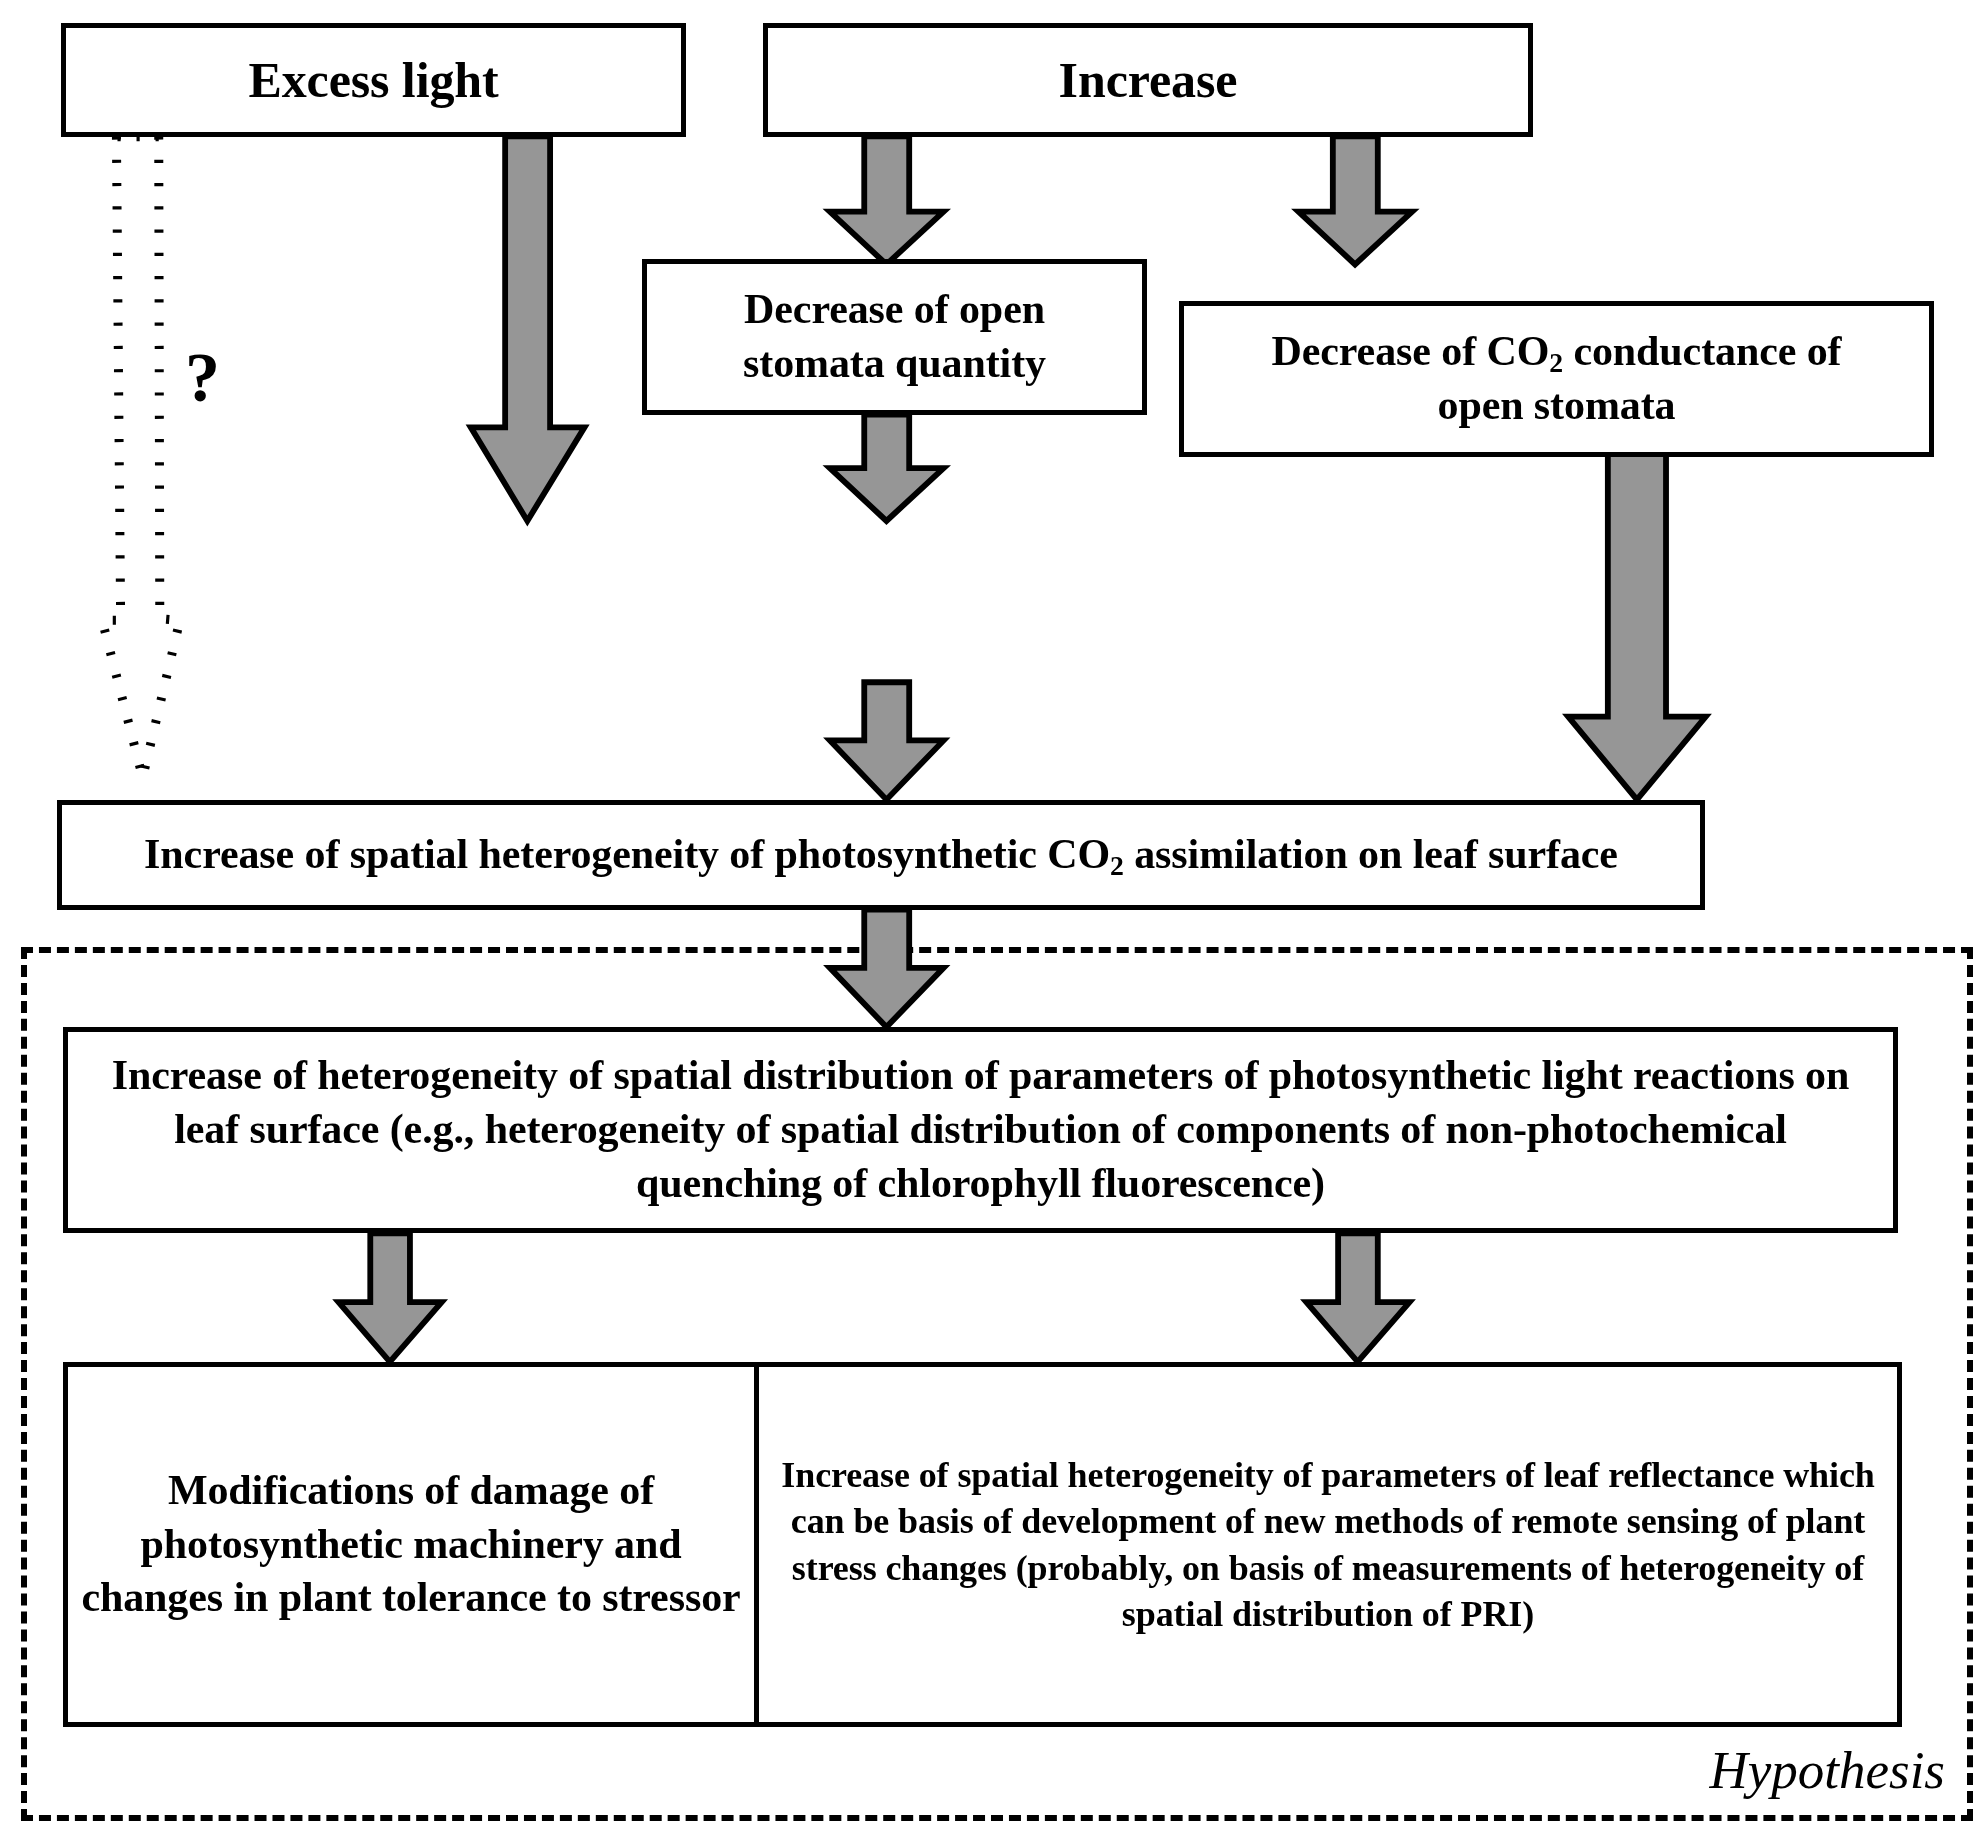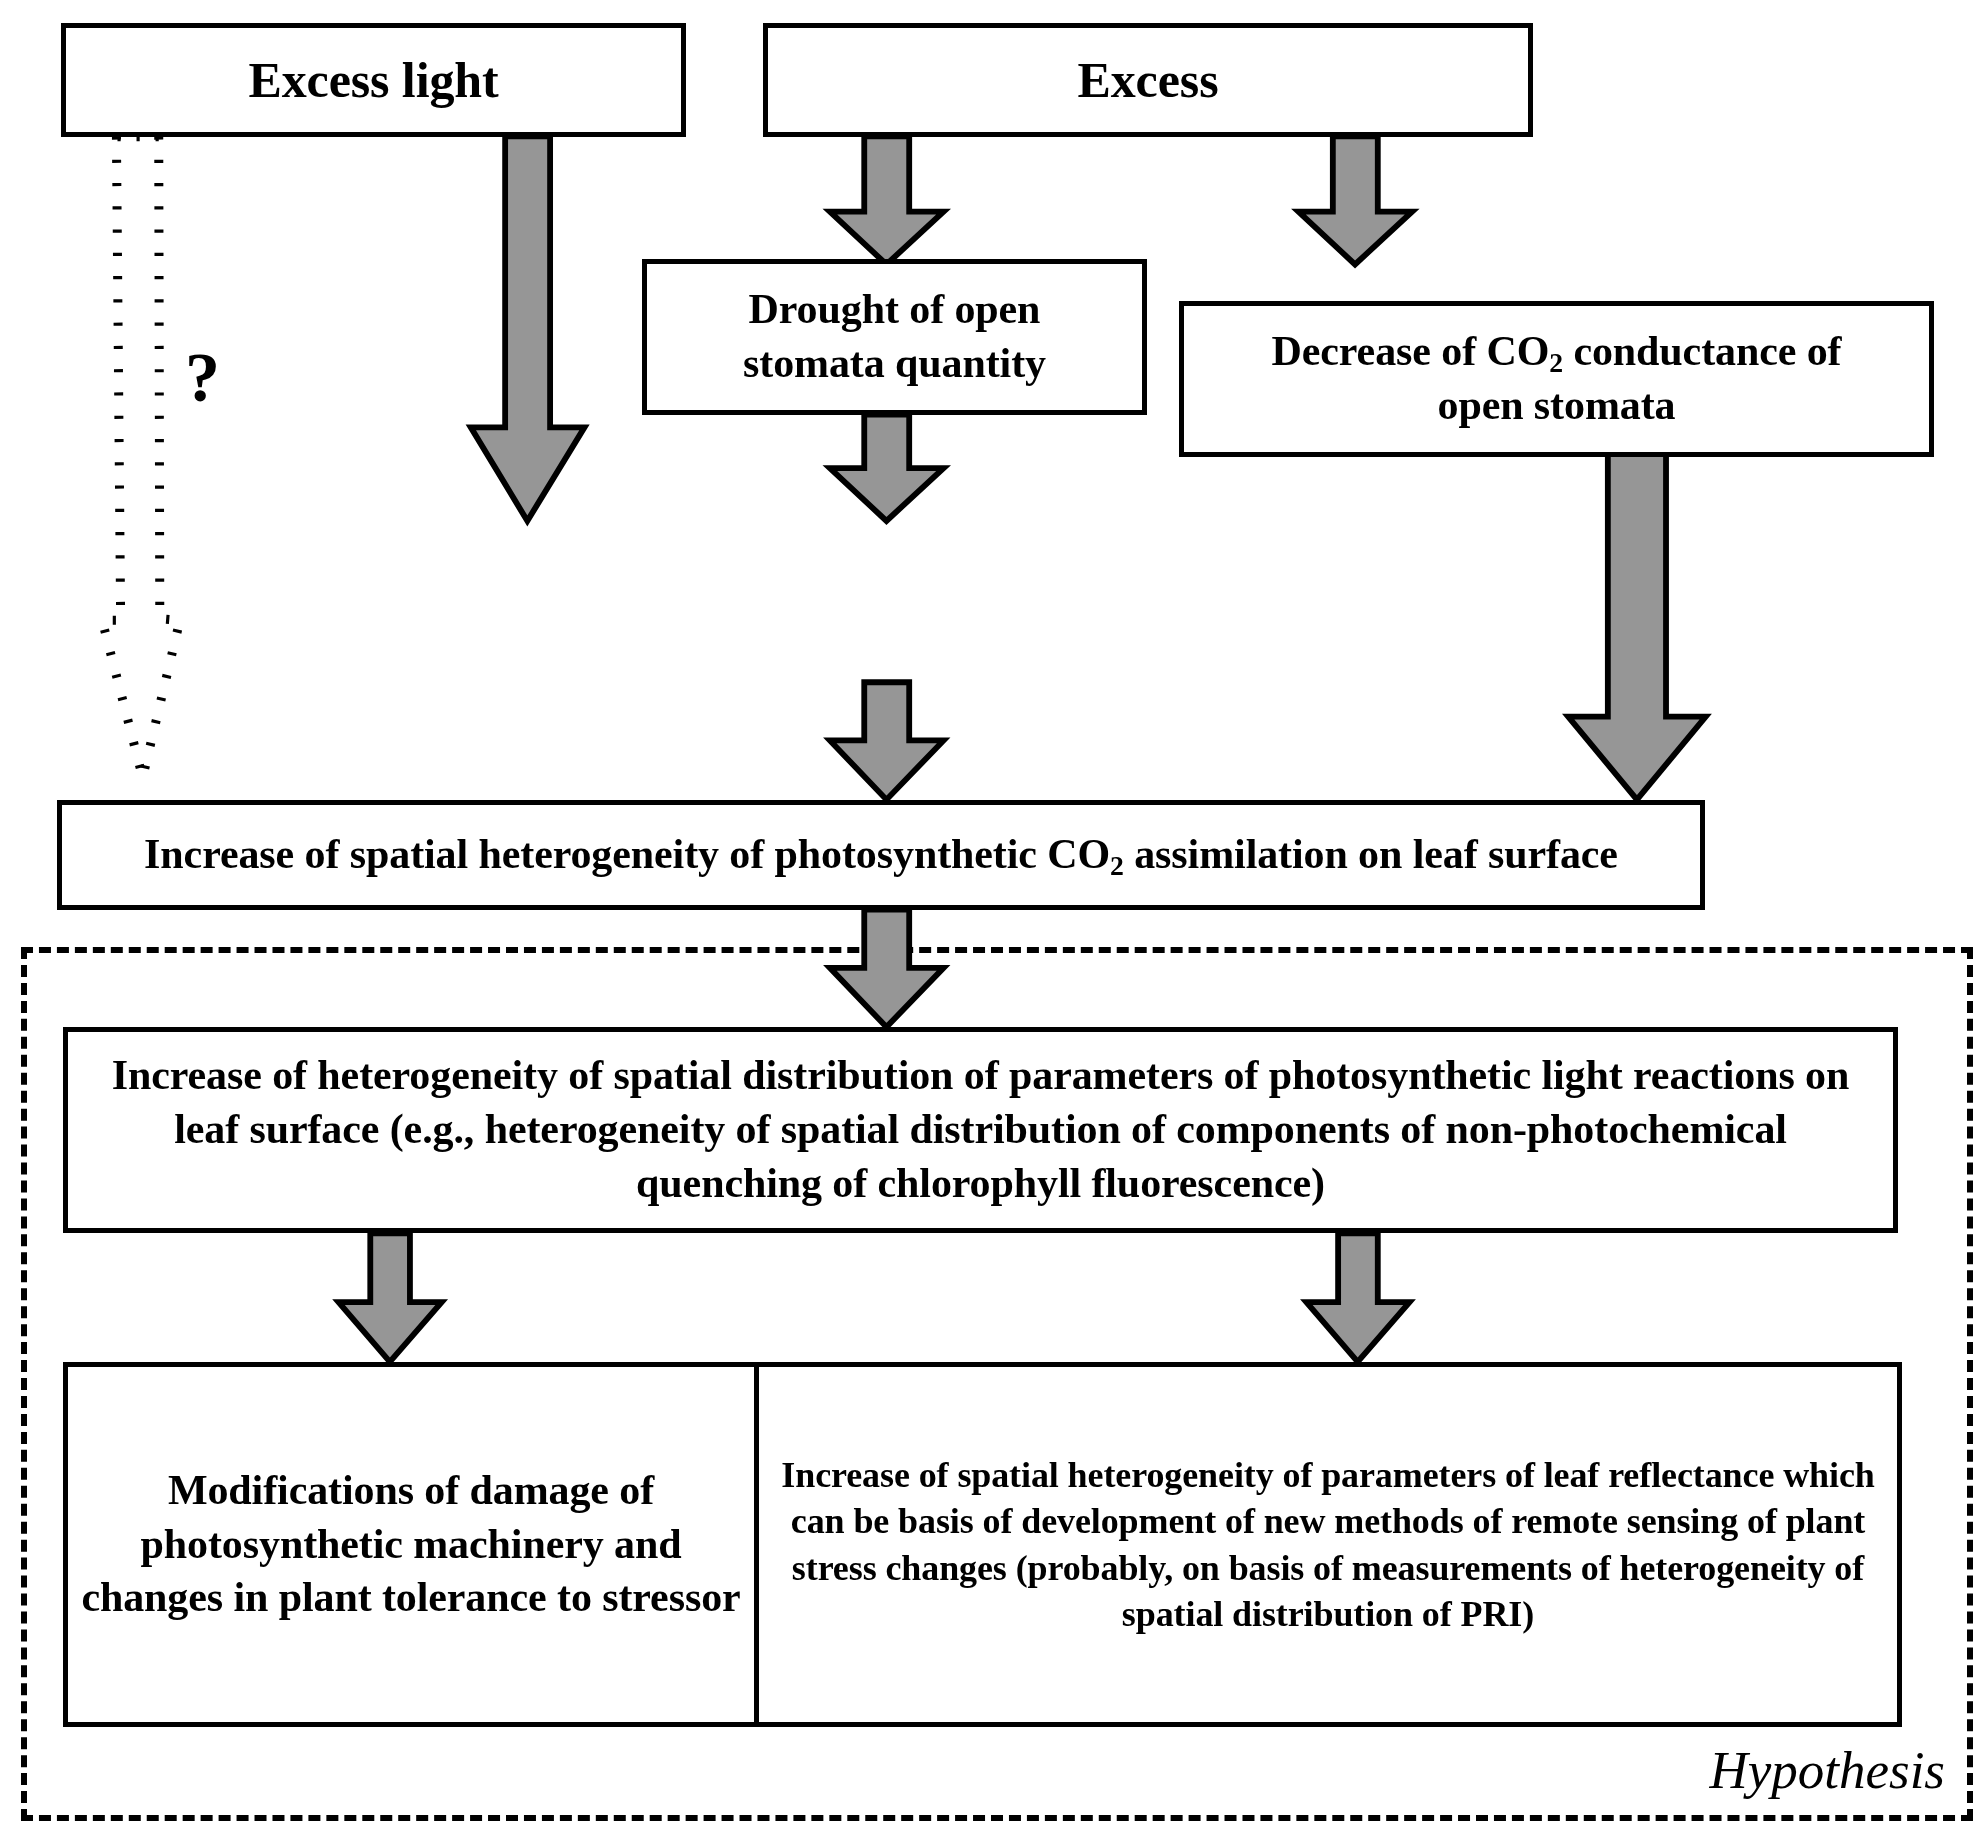--- a/index.html
+++ b/index.html
@@ -113,26 +113,26 @@
     <polyline points="222,262 300,262" fill="none" stroke="#000000" stroke-width="10" stroke-dasharray="6 30"></polyline>
   </svg>
 
   <div id="question-mark" style="left:185px; top:338px; font-size:70px;">?</div>
 
   <div class="node" style="left:61px; top:23px; width:625px; height:114px; font-size:50px;justify-content:center;">
     <span class="txt">Excess light</span>
   </div>
 
   <div class="node" style="left:763px; top:23px; width:770px; height:114px; font-size:50px;">
-    <span class="txt">Excess</span>
+    <span class="txt">Increase</span>
   </div>
 
   <div class="node" style="left:642px; top:259px; width:505px; height:156px; font-size:42px;">
     <span class="txt">
-      <span>Drought of open</span><br>
+      <span>Decrease of open</span><br>
       <span>stomata quantity</span>
     </span>
   </div>
 
   <div class="node" style="left:1179px; top:259px; width:755px; height:156px; font-size:42px;margin-top:42px;">
     <span class="txt">
       <span>Decrease of CO</span><sub>2</sub><span> conductance of</span><br>
       <span>open stomata</span>
     </span>
   </div>

